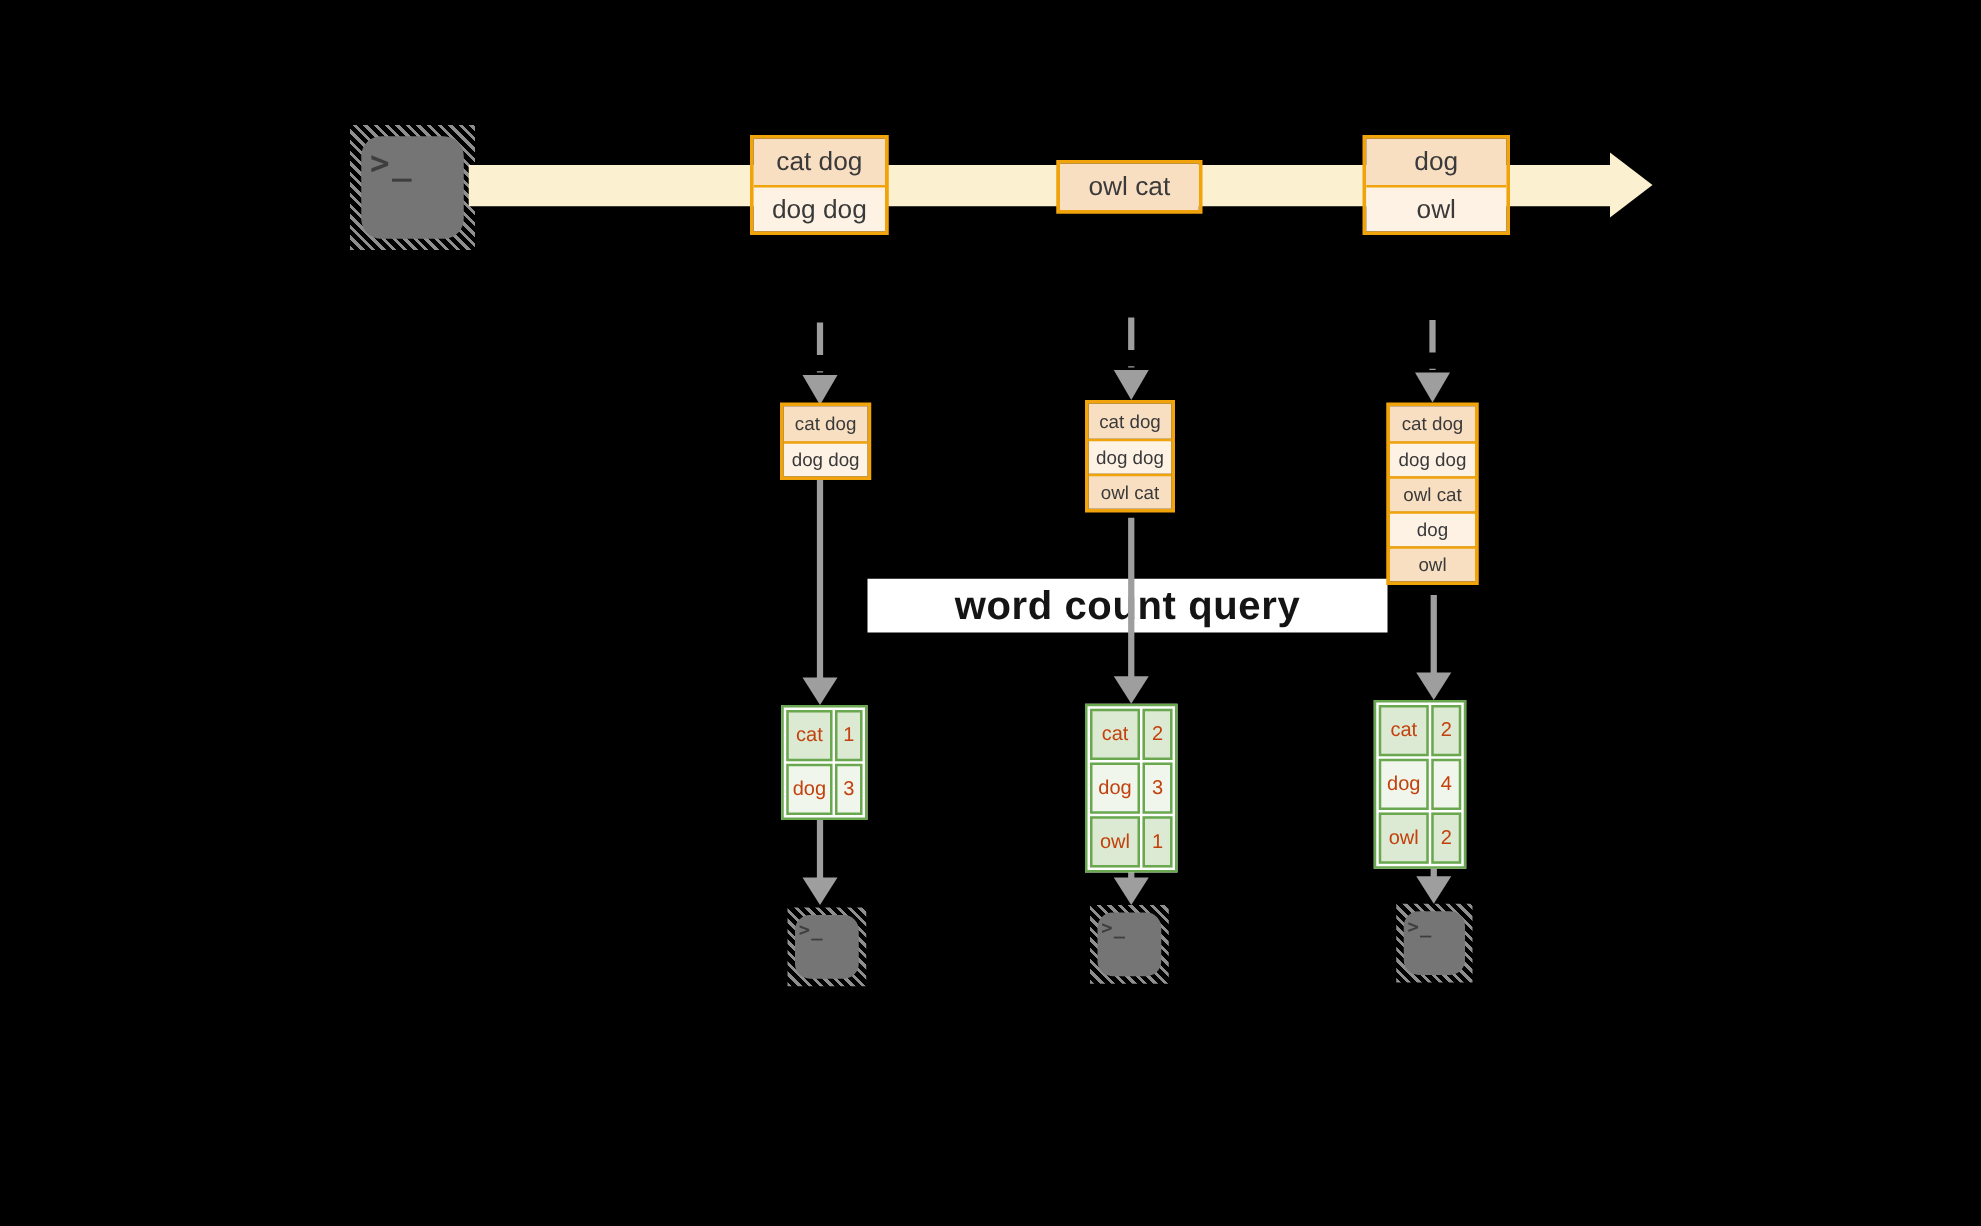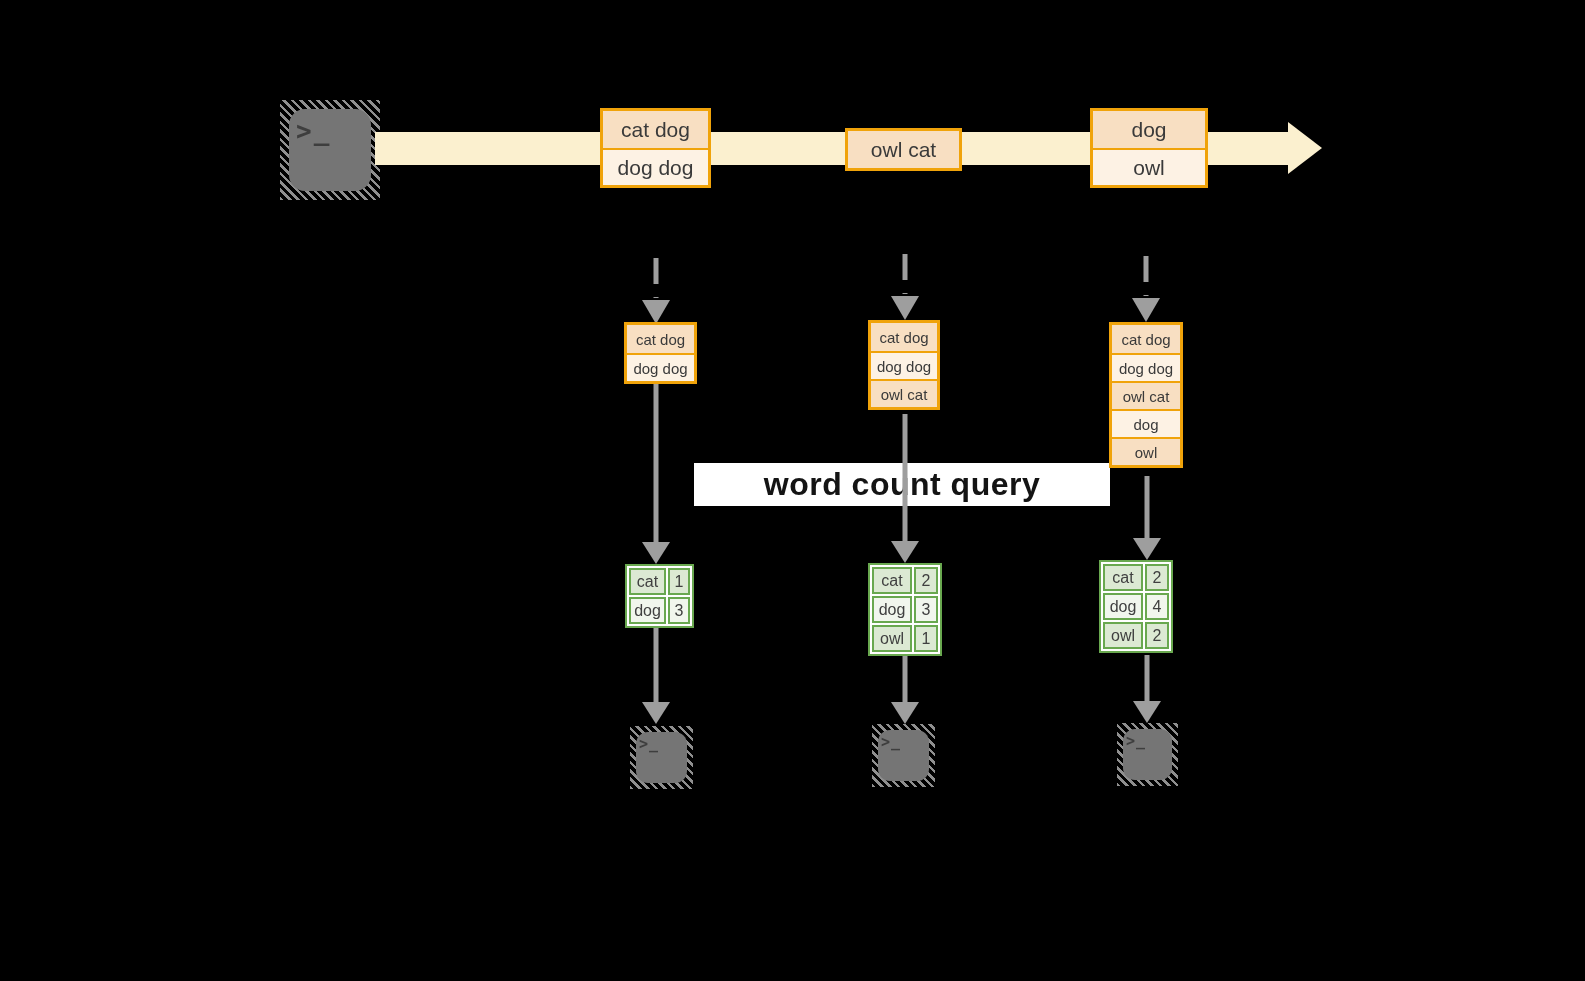--- a/index.html
+++ b/index.html
@@ -54,21 +54,21 @@
   }
   
   .arrow { position:absolute; z-index:3; color:#9E9E9E; }
   
   .gtable {
     position:absolute; z-index:4; background:#fff; border:2px solid #69A84F;
     padding:2px; display:grid; gap:2px;
   }
   .gtable .gcell {
     border:2px solid #69A84F; display:flex; align-items:center; justify-content:center;
-    height:27px; font-size:16px; color:#404040;
+    height:41px; font-size:16px; color:#c2410c;
   }
   .gfillA { background:#DCE9D3; }
   .gfillB { background:#F1F6ED; }
   .cols-1 { grid-template-columns:37px 22px; }
   .cols-2 { grid-template-columns:40px 24px; }
 </style>
 </head>
 <body>
 
 <div class="stage">

